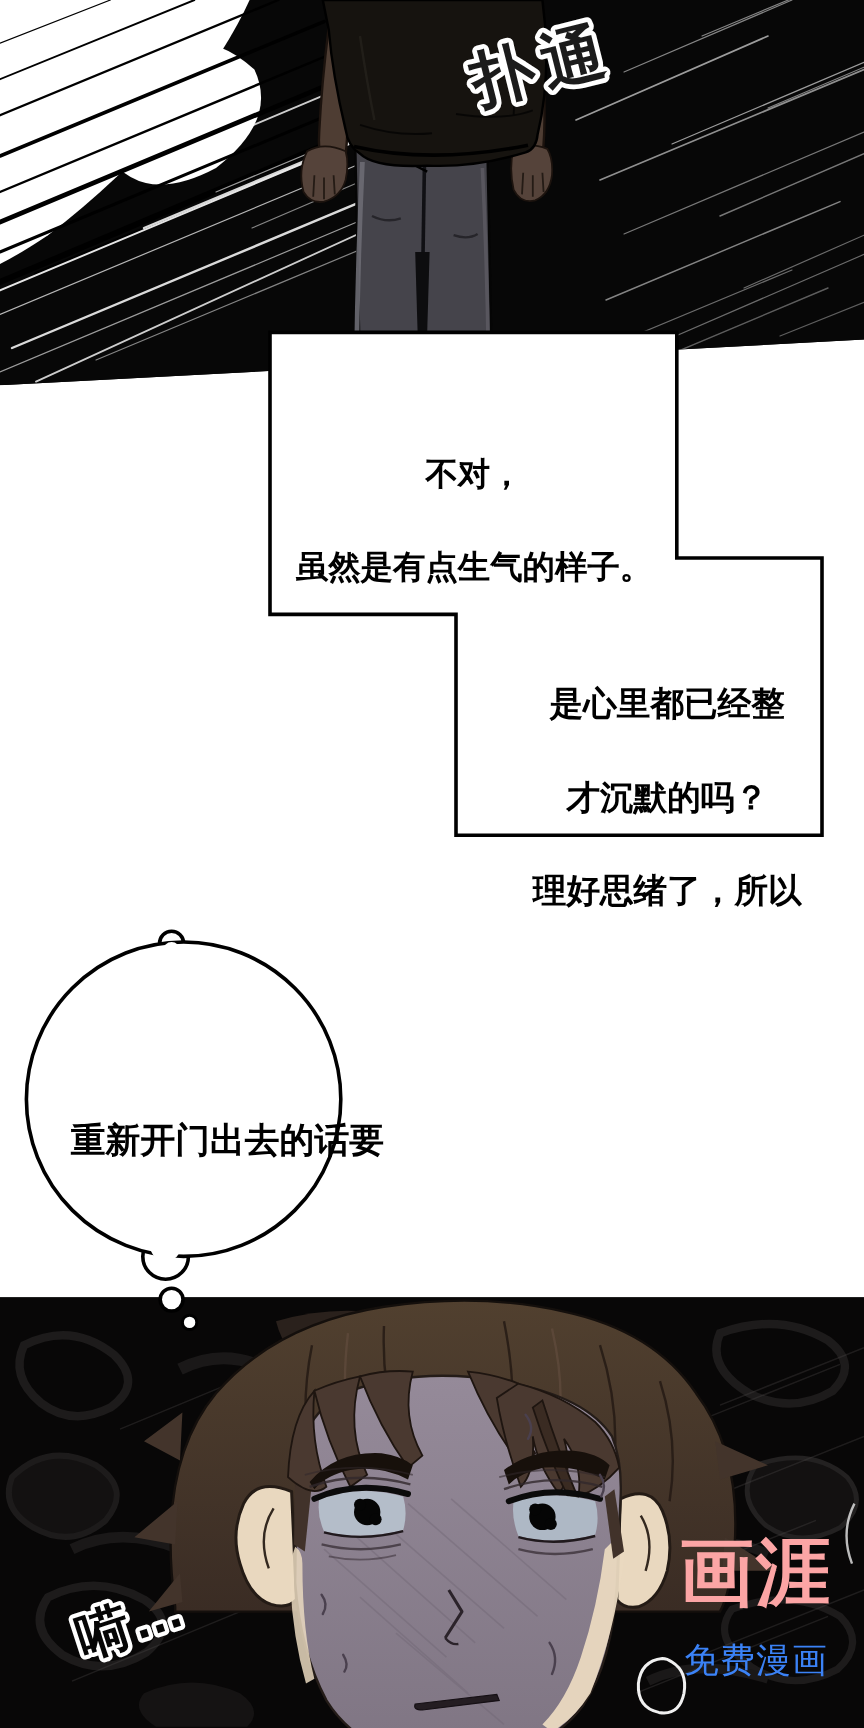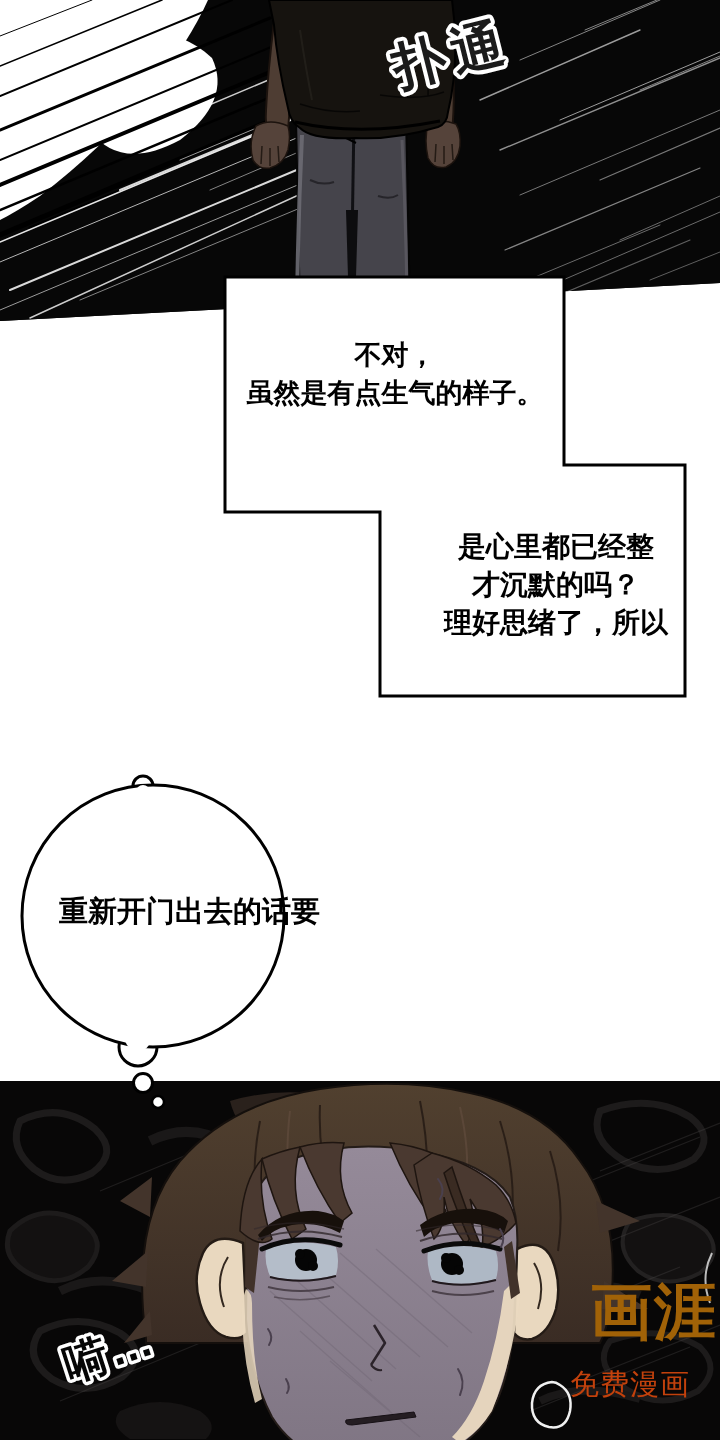--- a/index.html
+++ b/index.html
@@ -16,40 +16,40 @@
   }
   #top-panel svg{display:block;}
   
   #dialogue-shape{position:absolute;left:200px;top:260px;z-index:2;}
   .dialogue-text{
     position:absolute;z-index:3;text-align:center;color:#000;
     font-weight:700;line-height:38px;letter-spacing:0px;
   }
   #dialogue-text-1{left:228px;top:336px;width:334px;font-size:27px;}
   #dialogue-text-2{left:382px;top:528px;width:348px;font-size:28px;}
-  .dline{display:block;}
+  .dline{display:block;margin-top:40px;}
   
   #thought-bubble-svg{position:absolute;left:0;top:770px;z-index:2;}
   #thought-text{
     position:absolute;left:25px;top:893px;width:295px;z-index:3;
     text-align:right;color:#000;font-weight:700;font-size:29px;line-height:37px;
   }
   
   #bottom-panel{
     position:absolute;left:0;top:1081px;width:720px;height:359px;z-index:1;
     background:#080707;overflow:hidden;
   }
   #bottom-panel svg{display:block;position:absolute;left:0;top:0;}
   .wm-logo{
     position:absolute;left:566px;top:200px;z-index:4;
-    font-size:62px;font-weight:900;letter-spacing:2px;color:#a16207;line-height:1;margin-left:24px;
+    font-size:62px;font-weight:900;letter-spacing:2px;color:#fca5a5;line-height:1;
   }
   .wm-tagline{
     position:absolute;left:570px;top:289px;z-index:4;
-    font-size:29px;font-weight:400;letter-spacing:1px;color:#c2410c;line-height:1;
+    font-size:29px;font-weight:400;letter-spacing:1px;color:#3b82f6;line-height:1;
   }
 </style>
 </head>
 <body>
 
 <div id="page">
 
   <div id="top-panel">
     <svg width="720" height="330" viewBox="0 0 720 330">
       <rect x="0" y="0" width="720" height="330" fill="#070707"></rect>

